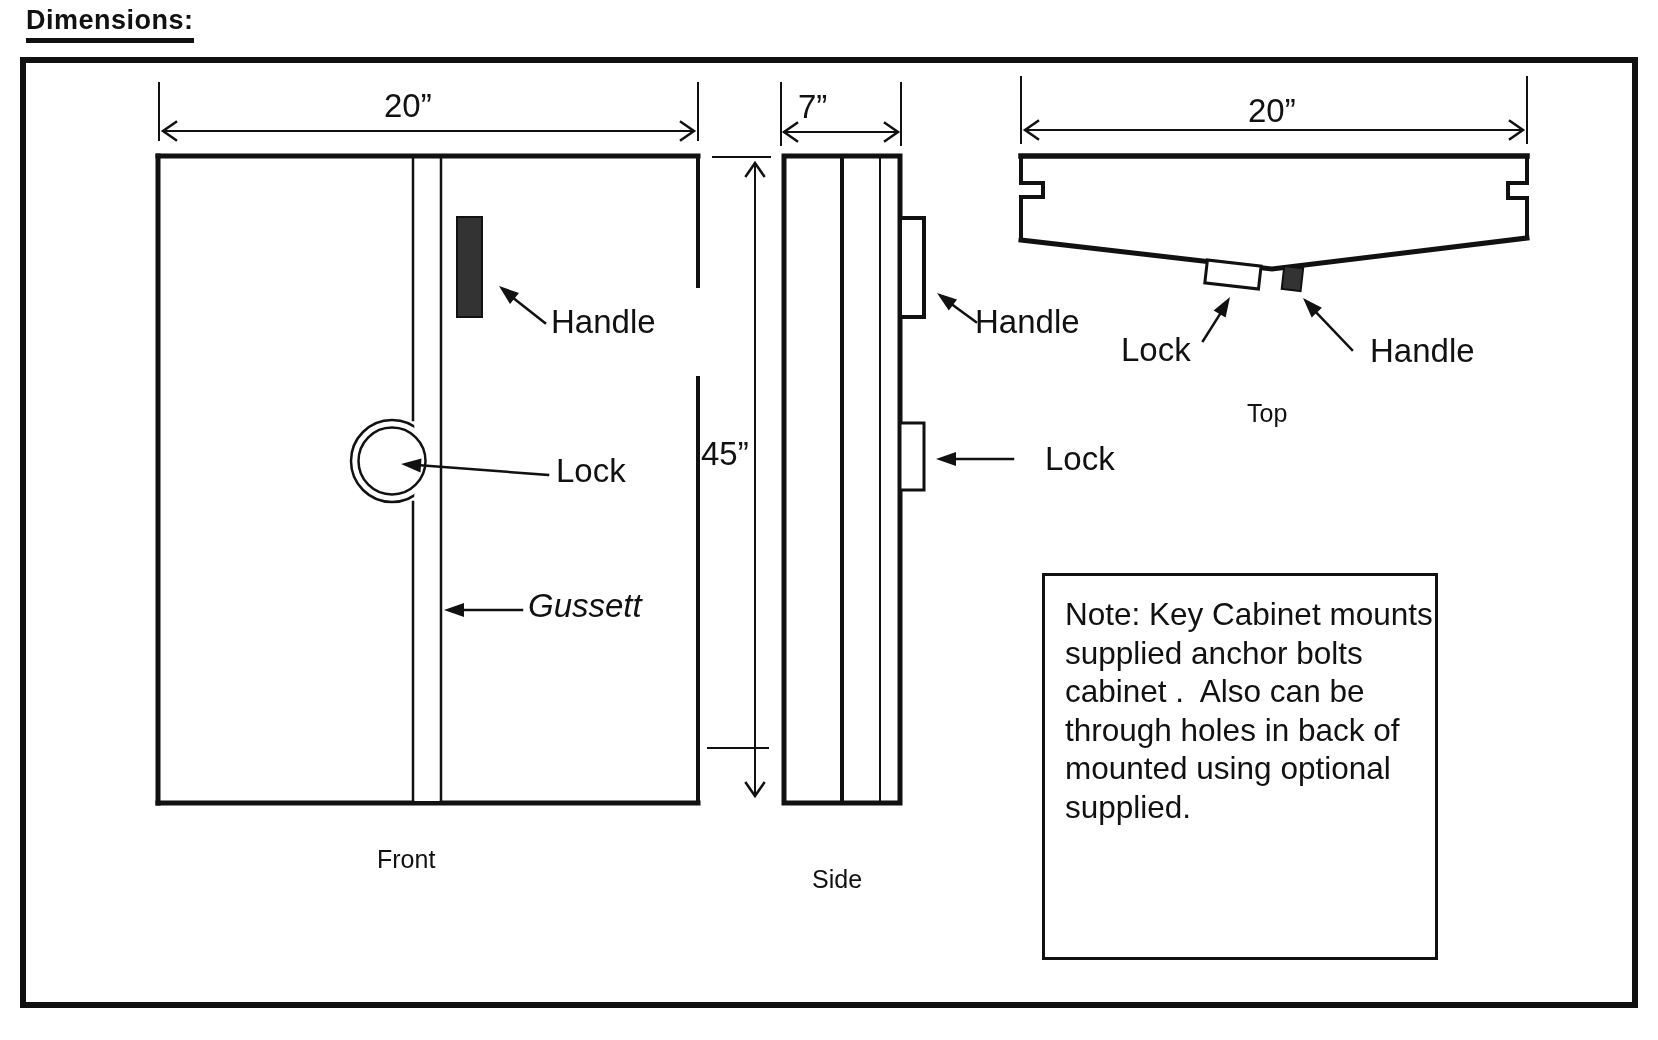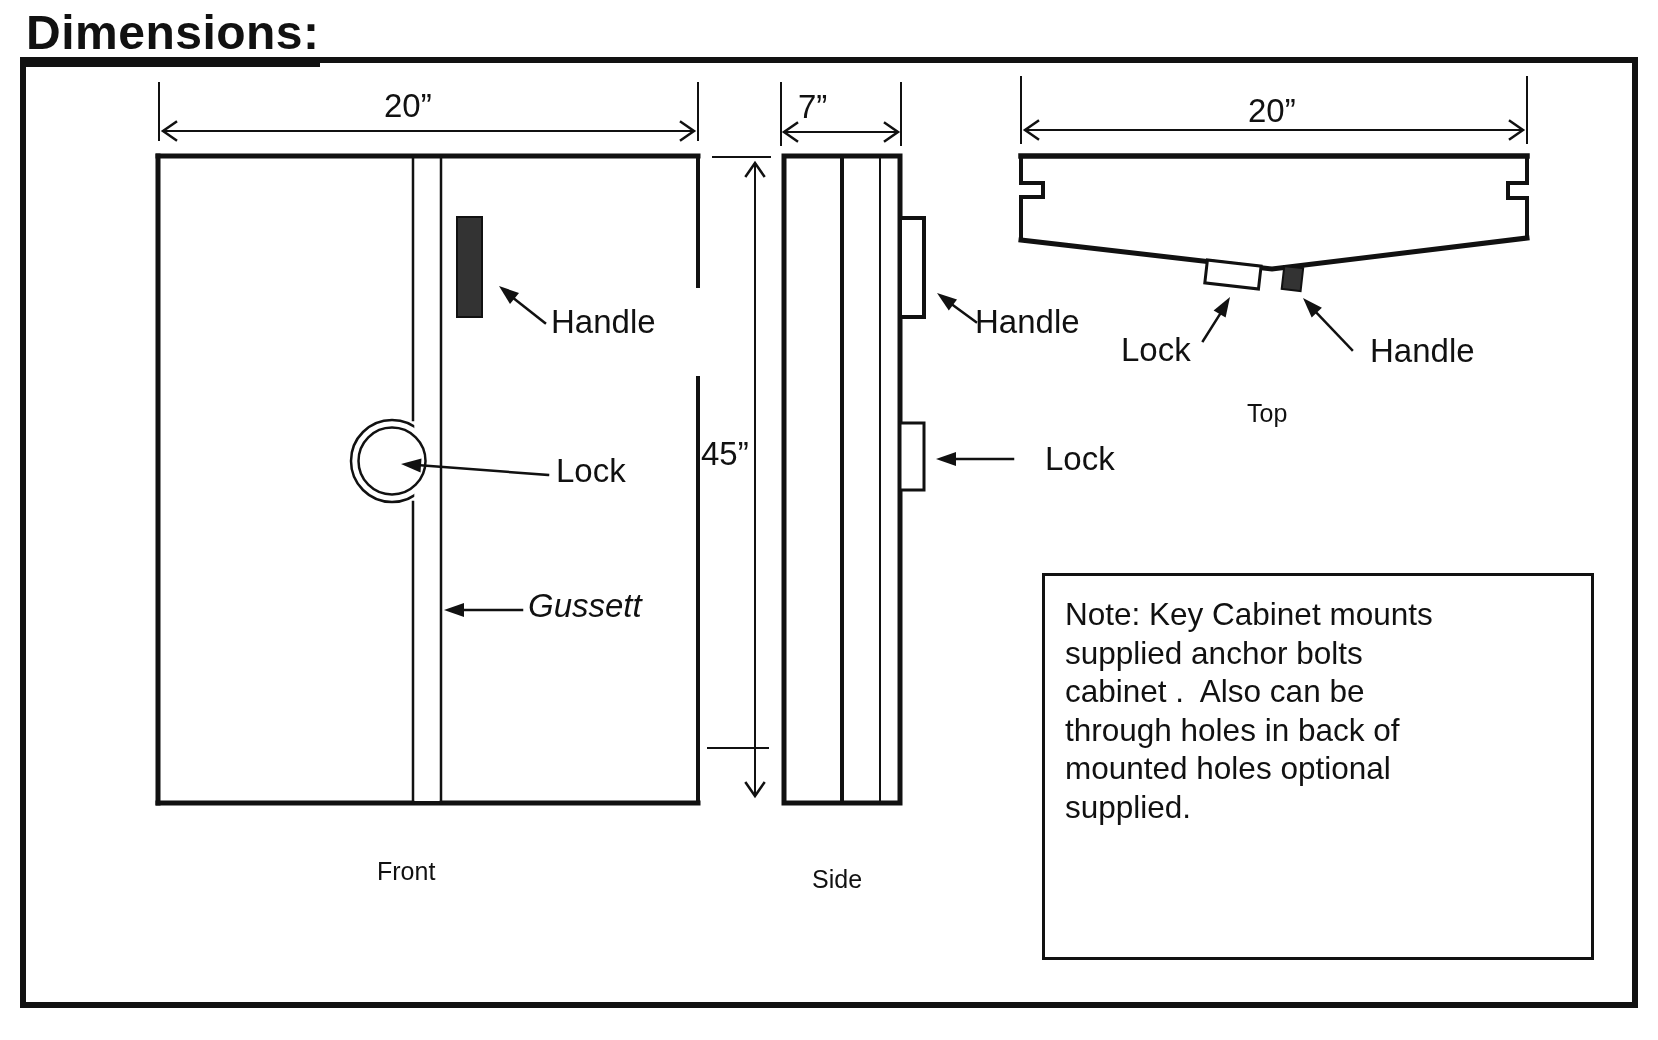--- a/index.html
+++ b/index.html
@@ -1,26 +1,26 @@
 <!DOCTYPE html>
 <html><head>
 <meta charset="utf-8">
 <style>
   html,body{margin:0;padding:0;background:#ffffff;}
   .stage{position:relative;width:1658px;height:1040px;background:#ffffff;overflow:hidden;
          font-family:"Liberation Sans", sans-serif;color:#111;}
-  .title{position:absolute;left:26px;top:5px;font-size:48px;font-weight:bold;
+  .title{position:absolute;left:26px;top:5px;font-size:27px;font-weight:bold;
          border-bottom:5px solid #111;padding-bottom:2px;letter-spacing:0.5px;}
   .frame{position:absolute;left:20px;top:57px;width:1618px;height:951px;
          border:6px solid #111;box-sizing:border-box;}
   svg.lines{position:absolute;left:0;top:0;width:1658px;height:1040px;}
   .lbl{position:absolute;font-size:33px;line-height:1.05;white-space:nowrap;}
   .lbl-view{position:absolute;font-size:25px;line-height:1.05;white-space:nowrap;}
   .dim{position:absolute;font-size:33px;line-height:1.05;text-align:left;white-space:nowrap;}
-  .notebox{position:absolute;left:1042px;top:573px;width:552px;height:387px;
+  .notebox{position:absolute;left:1042px;top:573px;width:396px;height:387px;
            border:3px solid #111;box-sizing:border-box;padding:19px 24px 0 20px;}
   .notebox .nline{font-size:31.5px;line-height:38.6px;white-space:pre;}
 </style>
 </head>
 <body>
 
 <div class="stage">
 
   <svg class="lines" viewBox="0 0 1658 1040" fill="none" stroke="#111" stroke-linecap="square">
 
@@ -129,32 +129,32 @@
   <div class="title">Dimensions:</div>
 
   <div class="dim" style="left:384px;top:89px;width:80px;">20”</div>
   <div class="dim" style="left:798px;top:90px;width:60px;">7”</div>
   <div class="dim" style="left:1248px;top:94px;width:80px;">20”</div>
   <div class="dim" style="left:701px;top:437px;">45”</div>
 
   <div class="lbl" style="left:551px;top:305px;">Handle</div>
   <div class="lbl" style="left:556px;top:454px;">Lock</div>
   <div class="lbl" style="left:528px;top:589px;font-style:italic;">Gussett</div>
-  <div class="lbl-view" style="left:377px;top:846px;margin-top:12px;">Front</div>
+  <div class="lbl-view" style="left:377px;top:846px;">Front</div>
 
   <div class="lbl" style="left:975px;top:305px;">Handle</div>
   <div class="lbl" style="left:1045px;top:442px;">Lock</div>
   <div class="lbl-view" style="left:812px;top:866px;">Side</div>
 
   <div class="lbl" style="left:1121px;top:333px;">Lock</div>
   <div class="lbl" style="left:1370px;top:334px;">Handle</div>
   <div class="lbl-view" style="left:1247px;top:400px;">Top</div>
 
   <div class="notebox">
     <div class="nline">Note: Key Cabinet mounts</div>
     <div class="nline">supplied anchor bolts</div>
     <div class="nline">cabinet .  Also can be</div>
     <div class="nline">through holes in back of</div>
-    <div class="nline">mounted holes optional</div>
+    <div class="nline">mounted using optional</div>
     <div class="nline">supplied.</div>
   </div>
 
 </div>
 
 </body></html>

